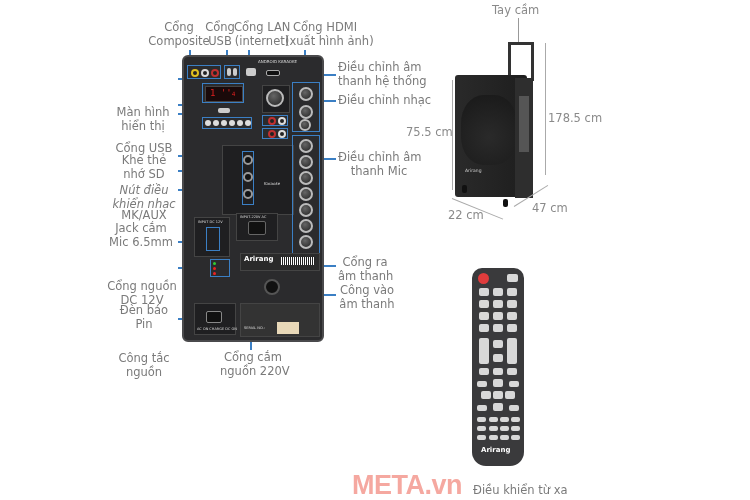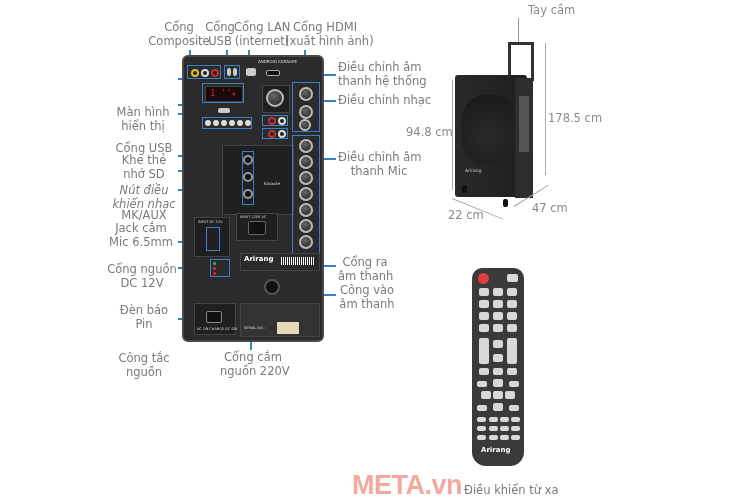--- a/index.html
+++ b/index.html
@@ -1,19 +1,19 @@
 <!DOCTYPE html>
 <html><head>
 <meta charset="utf-8">
 <style>
   html,body{margin:0;padding:0;}
   body{width:750px;height:500px;background:#ffffff;position:relative;overflow:hidden;font-family:"DejaVu Sans","Liberation Sans",sans-serif;}
   .lbl{position:absolute;color:#7a7a7a;font-size:11.5px;line-height:14px;text-align:center;white-space:nowrap;}
   .lbl.r{text-align:right;margin-top:44px;}
-  .lbl.l{text-align:center;}
+  .lbl.l{text-align:center;margin-left:9px;}
   .line{position:absolute;background:#3b7fc4;}
   .panel{position:absolute;left:182px;top:55px;width:142px;height:287px;background:#2b2b2d;border-radius:6px;border:2px solid #4a4a4c;box-sizing:border-box;}
   .panel .inner{position:absolute;background:#1f1f21;border:1px solid #444;}
   .box{position:absolute;border:1.5px solid #3b7fc4;box-sizing:border-box;}
   .knob{position:absolute;width:14px;height:14px;border-radius:50%;background:radial-gradient(circle at 40% 35%,#666,#222);border:2px solid #bbb;box-sizing:border-box;}
   .jack{position:absolute;width:10px;height:10px;border-radius:50%;background:#111;border:2px solid #999;box-sizing:border-box;}
   .rca{position:absolute;width:8px;height:8px;border-radius:50%;box-sizing:border-box;border:2px solid;}
   .btn-sm{position:absolute;width:6px;height:6px;border-radius:50%;background:#ddd;}
   .tiny{position:absolute;color:#ddd;font-size:3.5px;line-height:4px;white-space:nowrap;}
   .speaker{position:absolute;left:455px;top:75px;width:72px;height:122px;background:linear-gradient(90deg,#2a2a2a,#1e1e1e);border-radius:3px;}
@@ -47,21 +47,21 @@
 <div class="lbl r" style="left:112px;top:109px;width:64px;white-space:pre;text-align:center;">Khe thẻ
 nhớ SD</div>
 <div class="lbl r" style="left:112px;top:139px;width:64px;white-space:pre;text-align:center;font-style:italic;">Nút điều
 khiển nhạc</div>
 <div class="lbl r" style="left:112px;top:164px;width:64px;text-align:center;">MK/AUX</div>
 <div class="lbl r" style="left:106px;top:177px;width:70px;white-space:pre;text-align:center;">Jack cắm
 Mic 6.5mm</div>
 <div class="lbl" style="left:338px;top:150px;width:82px;white-space:pre;">Điều chỉnh âm
 thanh Mic</div>
 
-<div class="lbl r" style="left:106px;top:218px;width:72px;white-space:pre;text-align:center;">Cổng nguồn
+<div class="lbl r" style="left:106px;top:235px;width:72px;white-space:pre;text-align:center;">Cổng nguồn
 DC 12V</div>
 <div class="lbl r" style="left:112px;top:259px;width:64px;white-space:pre;text-align:center;">Đèn báo
 Pin</div>
 <div class="lbl" style="left:338px;top:255px;width:54px;white-space:pre;">Cổng ra
 âm thanh</div>
 <div class="lbl" style="left:338px;top:283px;width:58px;white-space:pre;">Công vào
 âm thanh</div>
 <div class="lbl r" style="left:112px;top:307px;width:64px;white-space:pre;text-align:center;">Công tắc
 nguồn</div>
 <div class="lbl" style="left:220px;top:350px;width:66px;white-space:pre;text-align:center;">Cổng cắm
@@ -169,35 +169,35 @@
 
   <div class="inner" style="left:10px;top:246px;width:40px;height:30px;"></div>
   <div class="rbtn" style="left:22px;top:254px;width:14px;height:10px;background:#111;border:1px solid #888;"></div>
   <div class="tiny" style="left:13px;top:270px;">AC ON  CHARGE  DC ON</div>
   <div class="inner" style="left:56px;top:246px;width:78px;height:32px;background:#333;">
     <span class="tiny" style="left:3px;top:22px;">SERIAL NO.:</span>
     <span style="position:absolute;left:36px;top:18px;width:22px;height:12px;background:#e8d8b8;"></span>
   </div>
 </div>
 
-<div class="dim" style="left:528px;top:3px;">Tay cầm</div>
+<div class="dim" style="left:492px;top:3px;">Tay cầm</div>
 <div class="dimline" style="left:518px;top:18px;width:1px;height:24px;background:#999;"></div>
 <div class="handle" style="left:508px;top:42px;width:20px;height:36px;"></div>
 <div class="speaker">
   <div style="position:absolute;left:6px;top:20px;width:56px;height:70px;border-radius:40%;background:radial-gradient(circle at 50% 60%,#2a2a2a,#181818);"></div>
   <span style="position:absolute;left:10px;top:93px;color:#ccc;font-size:4.5px;">Arirang</span>
 </div>
 <div class="speaker-side">
   <div style="position:absolute;left:4px;top:18px;width:10px;height:56px;background:#555;"></div>
 </div>
 <div class="rbtn" style="left:462px;top:185px;width:5px;height:8px;background:#111;border-radius:2px;"></div>
 <div class="rbtn" style="left:503px;top:199px;width:5px;height:8px;background:#111;border-radius:2px;"></div>
 
 <div class="dimline" style="left:452px;top:80px;width:1px;height:110px;"></div>
-<div class="dim" style="left:406px;top:125px;">94.8 cm</div>
+<div class="dim" style="left:406px;top:125px;">75.5 cm</div>
 <div class="dimline" style="left:545px;top:43px;width:1px;height:132px;"></div>
 <div class="dim" style="left:548px;top:111px;">178.5 cm</div>
 <div class="dimline" style="left:452px;top:198px;width:55px;height:1px;transform:rotate(22deg);transform-origin:left;"></div>
 <div class="dim" style="left:448px;top:208px;">22 cm</div>
 <div class="dimline" style="left:514px;top:206px;width:40px;height:1px;transform:rotate(-32deg);transform-origin:left;"></div>
 <div class="dim" style="left:532px;top:201px;">47 cm</div>
 
 <div class="remote">
   <div class="rbtn" style="left:6px;top:5px;width:11px;height:11px;border-radius:50%;background:#e03c3c;"></div>
   <div class="rbtn" style="left:35px;top:6px;width:11px;height:8px;"></div>

